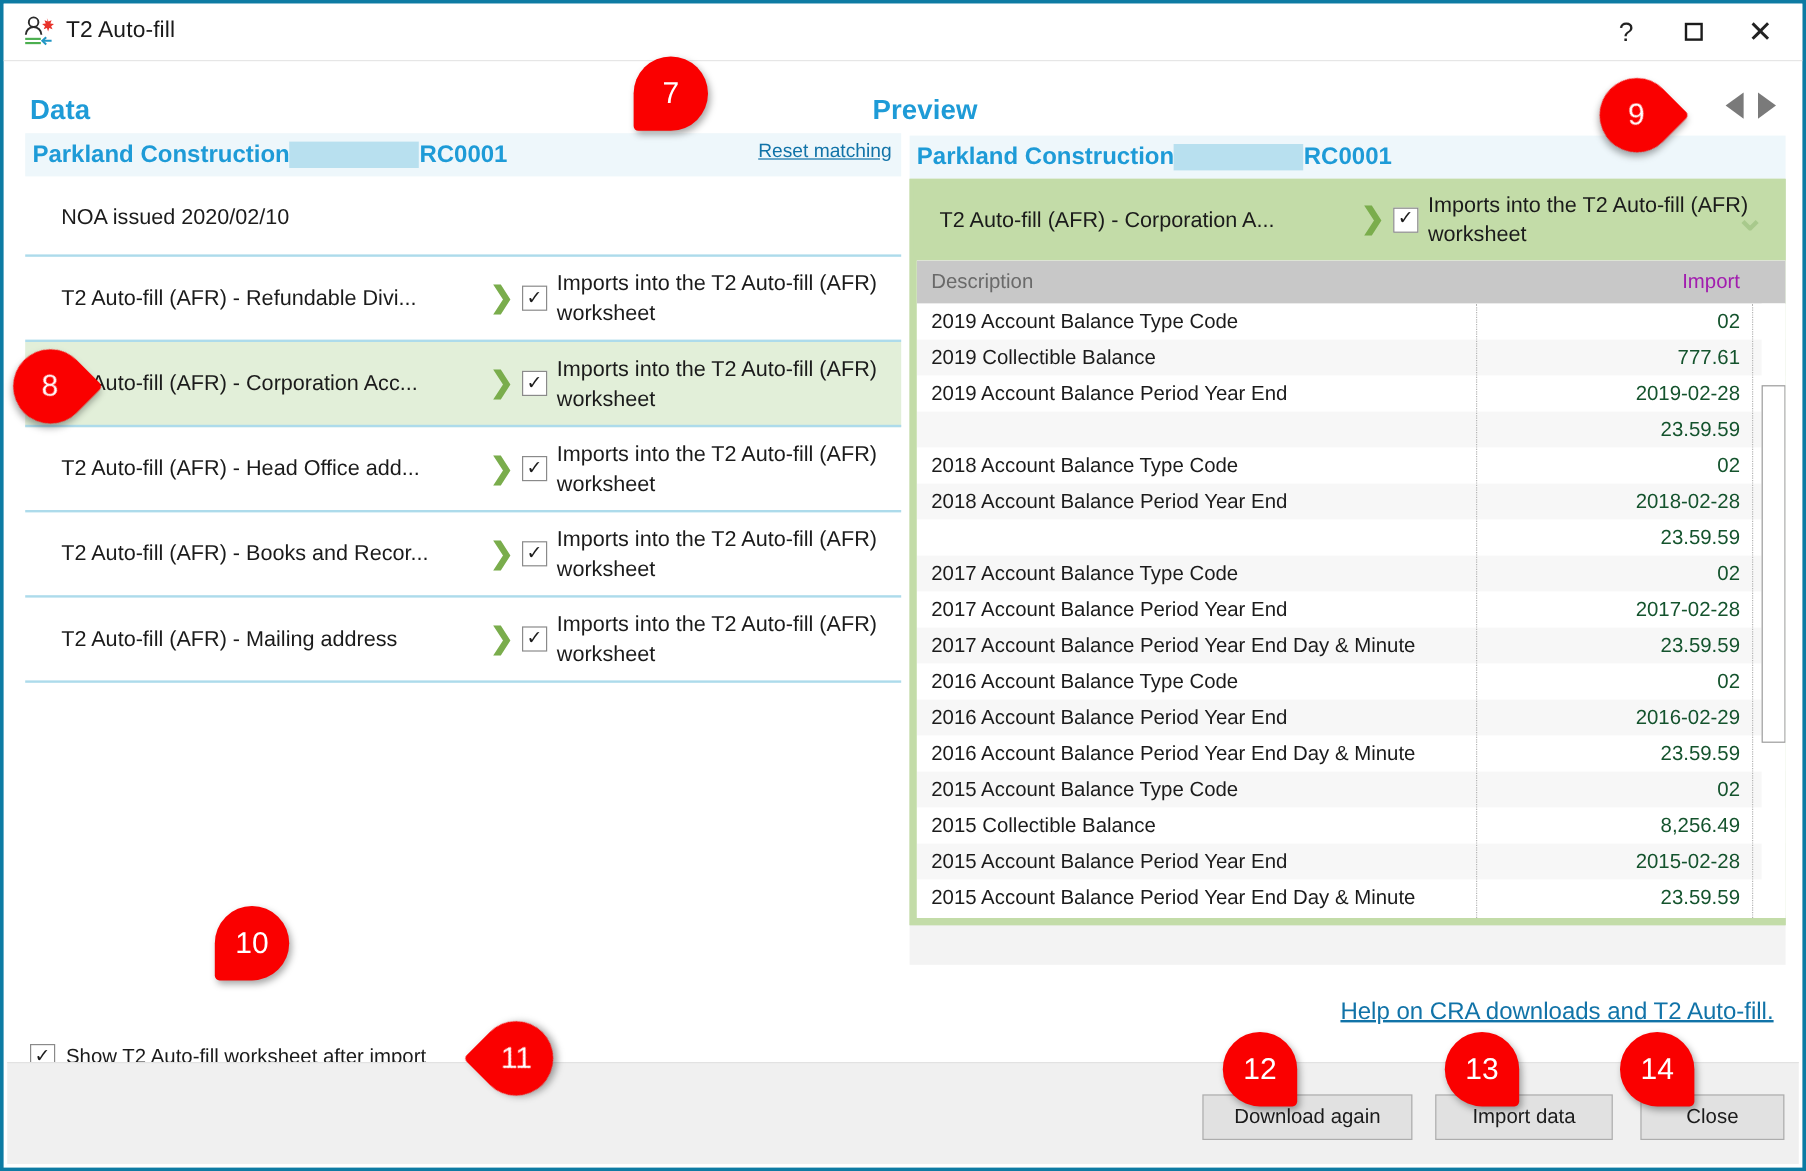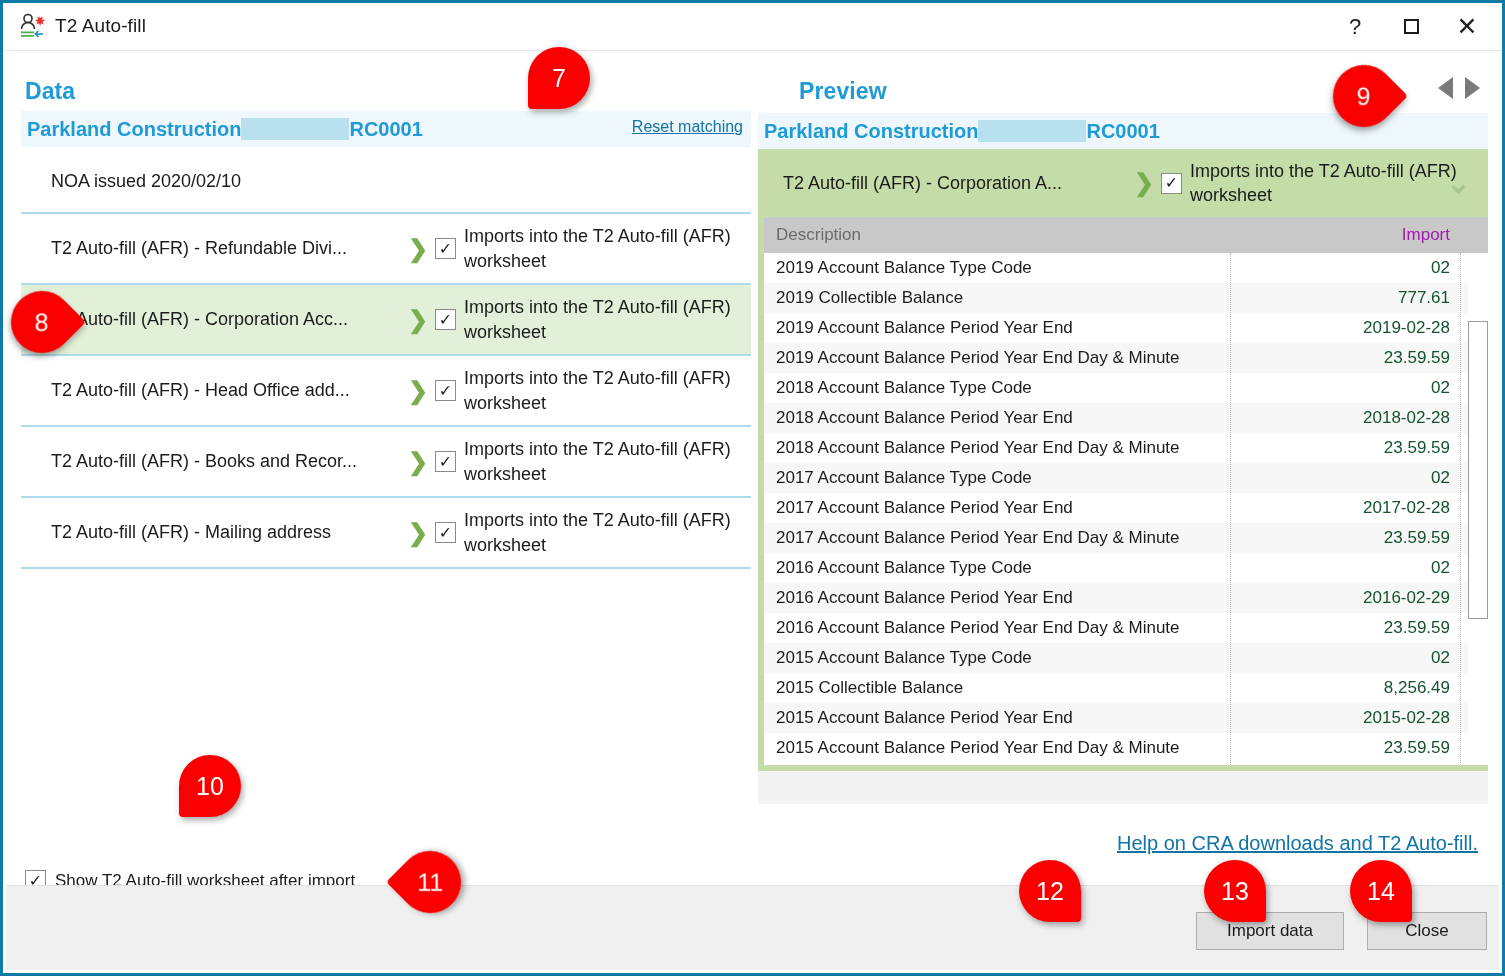--- a/index.html
+++ b/index.html
@@ -51,21 +51,21 @@
     box-sizing: border-box;
   }
 
   
   .panel-title {
     position: absolute;
     font-size: 23px; font-weight: bold; color: #1e9bd7;
     letter-spacing: .1px;
   }
   #data-title    { left: 22px; top: 75px; }
-  #preview-title { left: 796px; top: 75px; }
+  #preview-title { left: 724px; top: 75px; }
 
   
   .company-bar {
     position: absolute; height: 36px;
     background: #eef7fb;
     display: flex; align-items: center;
   }
   #data-company-bar    { left: 18px; top: 108px; width: 730px; }
   #preview-company-bar { left: 755px; top: 110px; width: 730px; }
   .company-name {
@@ -379,33 +379,31 @@
             </div>
             <div class="trow alt">
               <span class="td-desc">2019 Collectible Balance</span>
               <span class="td-val">777.61</span>
             </div>
             <div class="trow">
               <span class="td-desc">2019 Account Balance Period Year End</span>
               <span class="td-val">2019-02-28</span>
             </div>
             <div class="trow alt">
-              <span class="td-desc">2019 Account Balance Period Year End Day &amp; Minute</span>
               <span class="td-val">23.59.59</span>
             </div>
             <div class="trow">
               <span class="td-desc">2018 Account Balance Type Code</span>
               <span class="td-val">02</span>
             </div>
             <div class="trow alt">
               <span class="td-desc">2018 Account Balance Period Year End</span>
               <span class="td-val">2018-02-28</span>
             </div>
             <div class="trow">
-              <span class="td-desc">2018 Account Balance Period Year End Day &amp; Minute</span>
               <span class="td-val">23.59.59</span>
             </div>
             <div class="trow alt">
               <span class="td-desc">2017 Account Balance Type Code</span>
               <span class="td-val">02</span>
             </div>
             <div class="trow">
               <span class="td-desc">2017 Account Balance Period Year End</span>
               <span class="td-val">2017-02-28</span>
             </div>
@@ -448,20 +446,21 @@
           <div class="sthumb"></div>
         </div>
       </div>
 
     </div>
   </div>
 
   <div class="help-link">Help on CRA downloads and T2 Auto-fill.</div>
 
   <div class="btnbar">
+    <div class="btn" id="btn-download">Download again</div>
     <div class="btn" id="btn-import">Import data</div>
     <div class="btn" id="btn-close">Close</div>
   </div>
 
   <div id="callout-layer">
       <div class="callout co-dl" style="left: 525px; top: 44px;">
         <span>7</span>
       </div>
       <div class="callout co-r" style="left: 8px; top: 288px;">
         <span>8</span>

